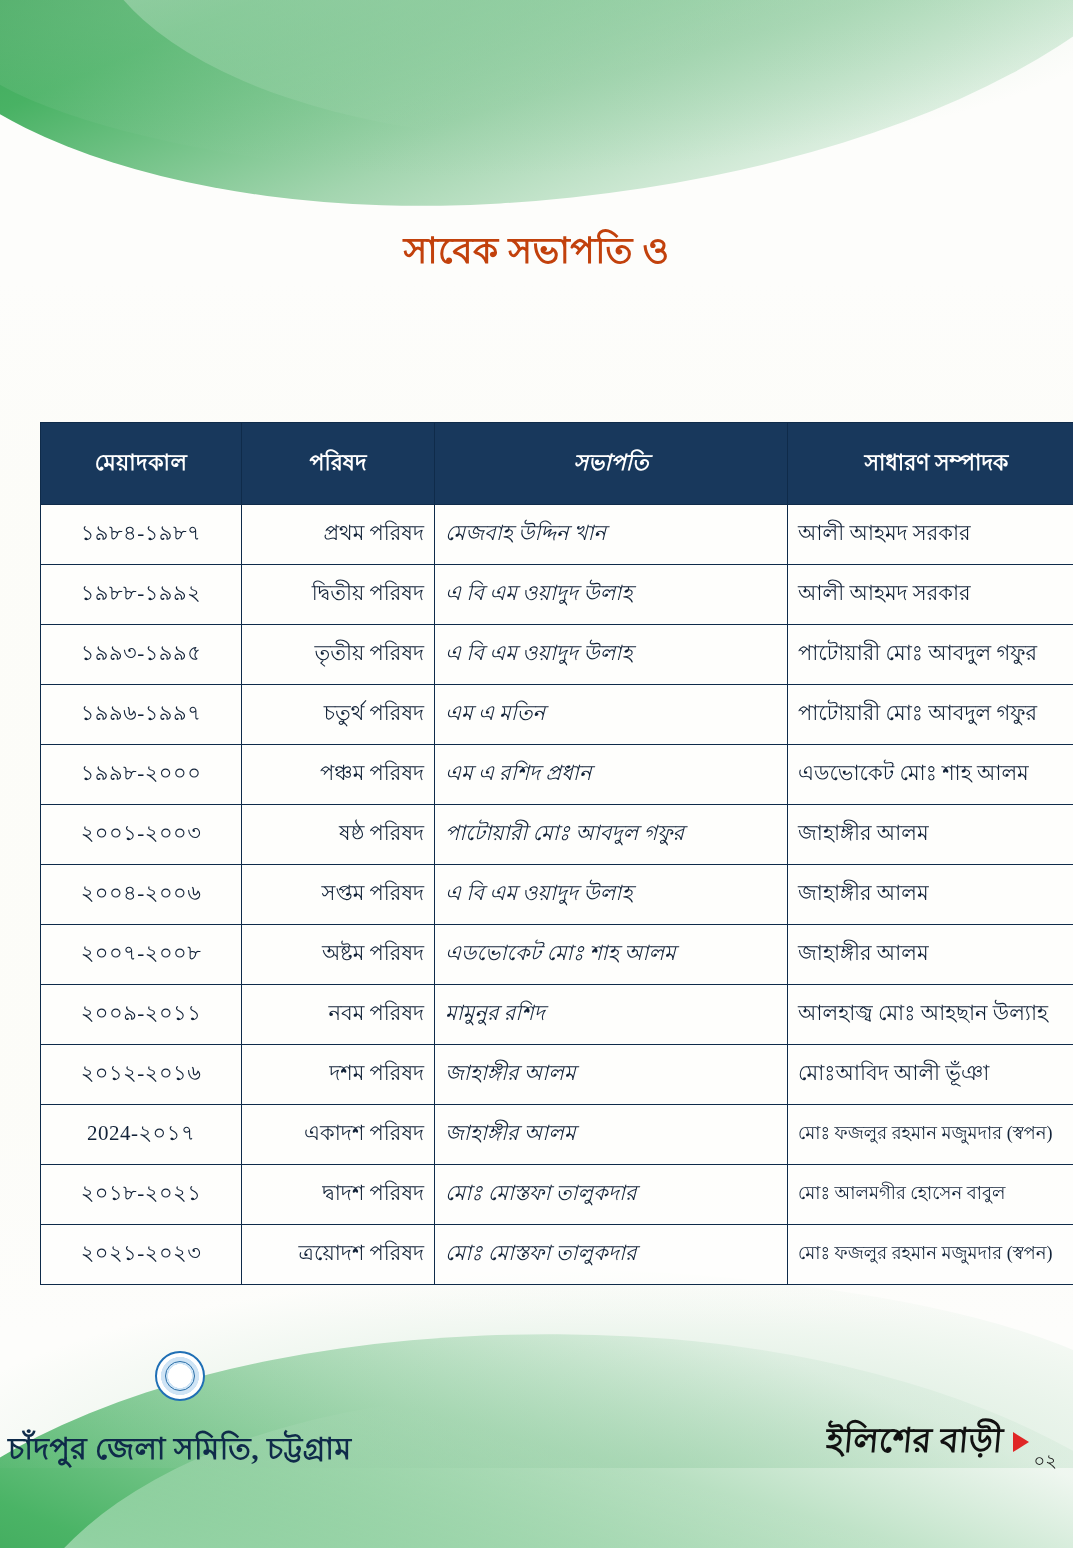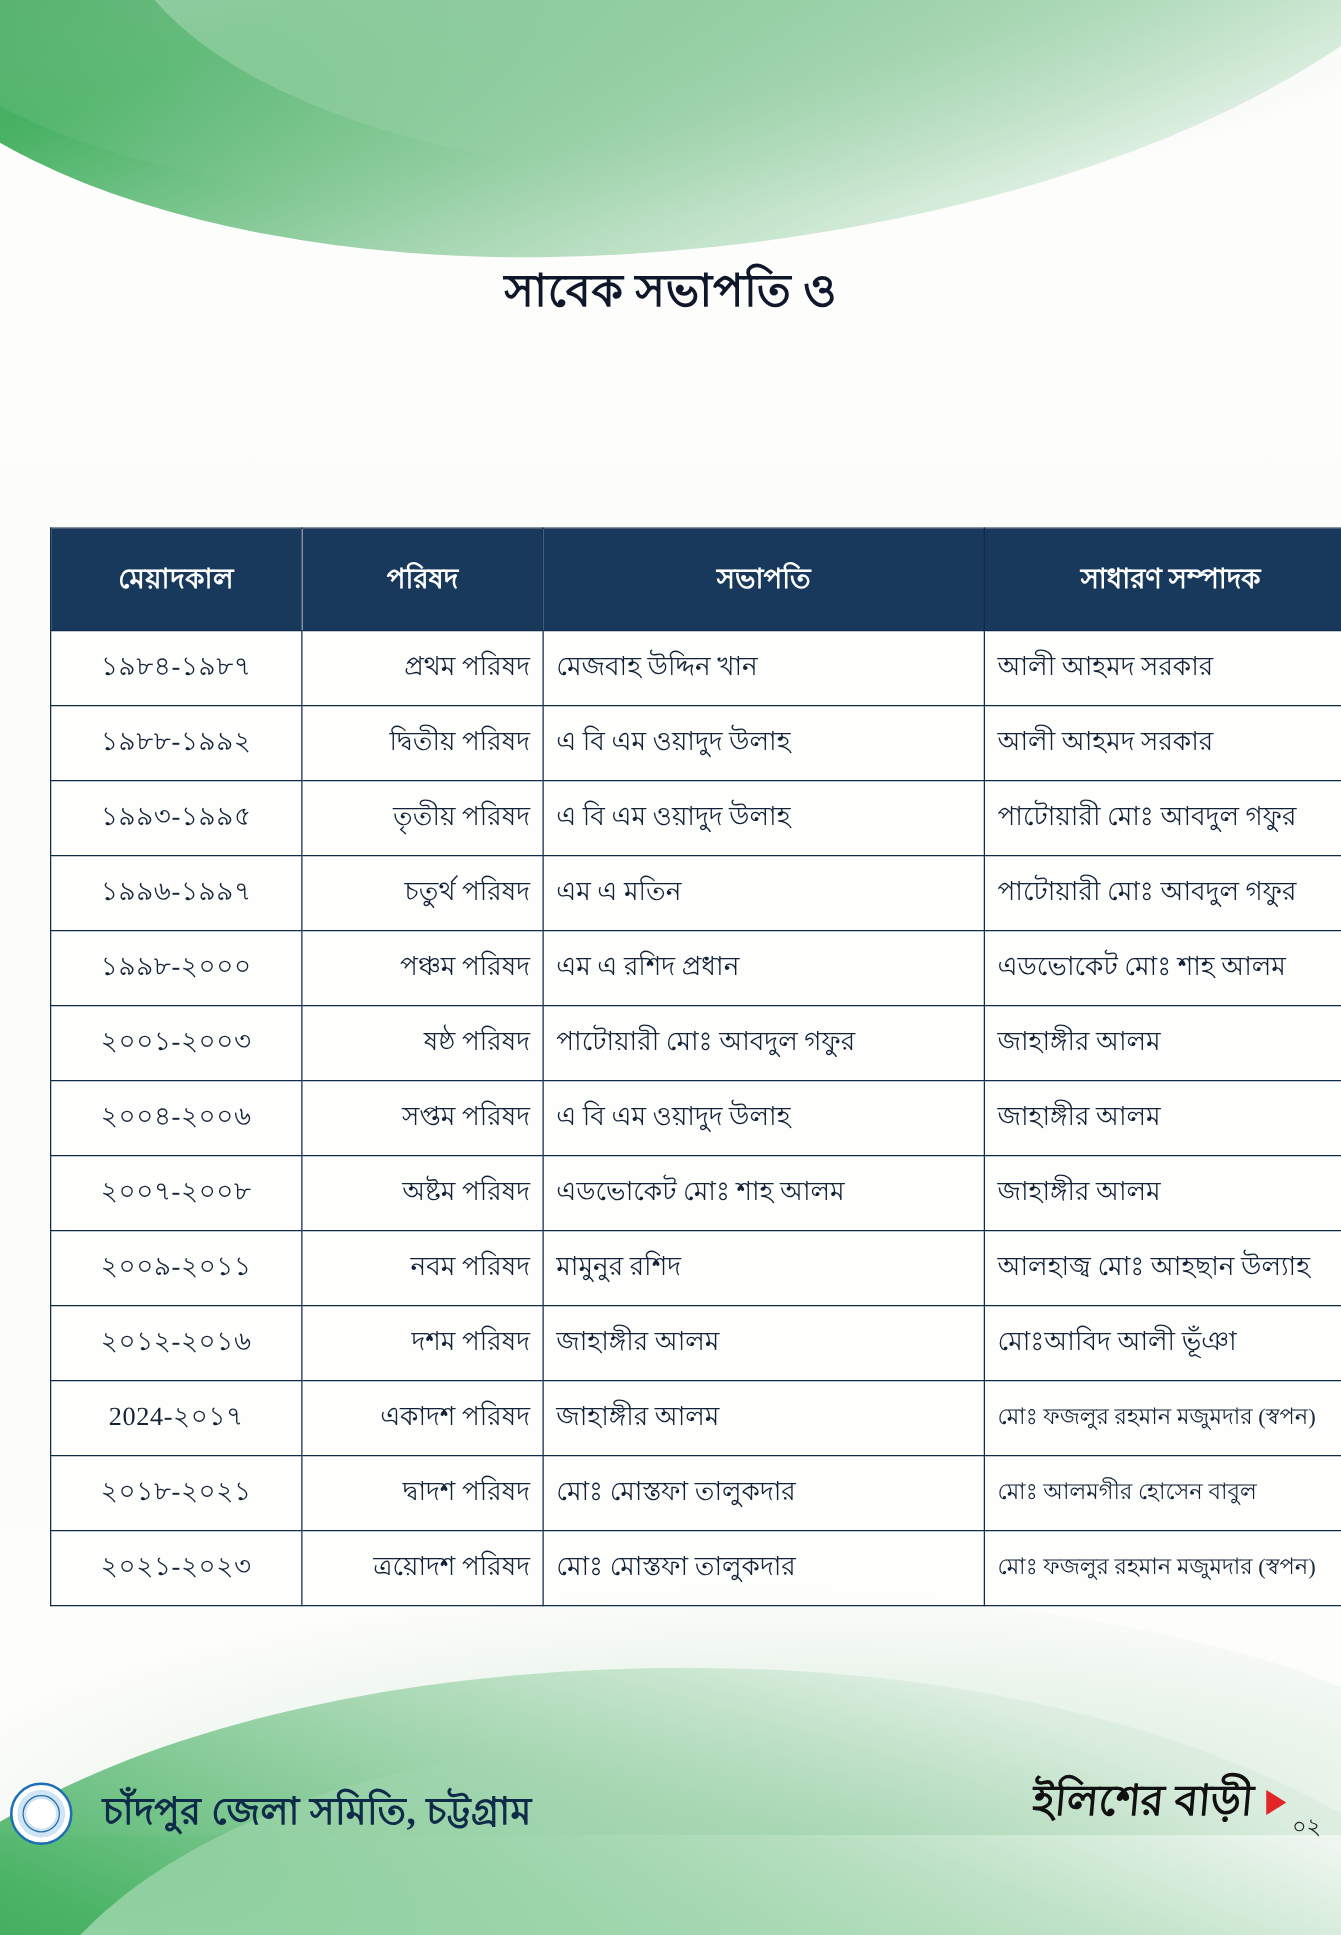--- a/index.html
+++ b/index.html
@@ -84,25 +84,25 @@
   .paper-tint {
     position: absolute;
     inset: 0;
     background: linear-gradient(180deg, rgba(255,255,255,0) 18%, rgba(252,252,248,.9) 30%, rgba(252,252,248,.9) 72%, rgba(255,255,255,0) 86%);
     pointer-events: none;
   }
 
   
   .title-block {
     position: absolute;
-    top: 206px;
+    top: 224px;
     left: 0;
     width: 100%;
     text-align: center;
-    color: #0f172a;
+    color: #c2410c;
     font-family: "Liberation Serif", "DejaVu Serif", serif;
     font-weight: bold;
     font-size: 36px;
     line-height: 1.55;
     letter-spacing: .5px;
     text-shadow: 0 1px 0 rgba(255,255,255,.6);
   }
   .title-line { display: block; }
 
   
@@ -137,39 +137,40 @@
     padding: 22px 6px;
     border-color: #0f2b4a;
   }
   table.list tbody td {
     height: 47px;
     vertical-align: middle;
     margin-left: 12px;
   }
   .c-term   { width: 188px; text-align: center; letter-spacing: .5px; }
   .c-council{ width: 180px; text-align: right; }
-  .c-pres   { width: 340px; text-align: left; }
+  .c-pres   { width: 340px; text-align: left; font-style: italic; }
   .c-secy   { width: 285px; text-align: left; }
   td.c-secy.small { font-size: 18px; }
 
   
   .footer {
     position: absolute;
     bottom: 66px;
     left: 0;
     width: 100%;
     height: 90px;
   }
   .org {
     position: absolute;
     left: 8px;
     bottom: 6px;
     display: flex;
     align-items: center;
     gap: 24px;
+    flex-direction: column;
   }
   .org-seal {
     width: 46px;
     height: 46px;
     border-radius: 50%;
     border: 2px solid #1f6fb5;
     background:
       radial-gradient(circle at 50% 50%, #ffffff 0 36%, #cfe4f5 37% 58%, #ffffff 59% 100%);
     position: relative;
     flex: 0 0 auto;

